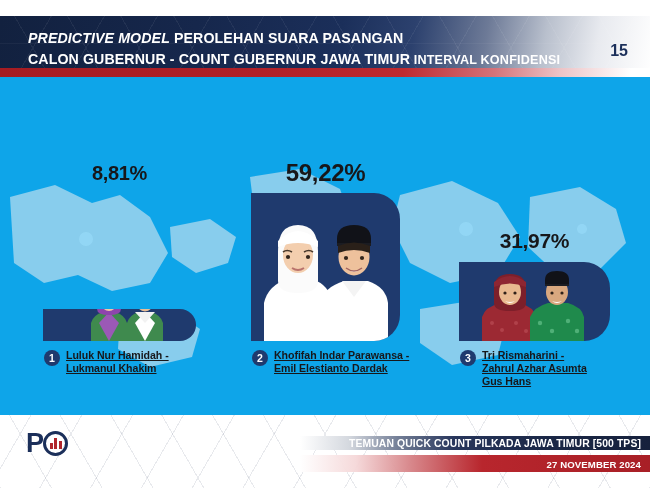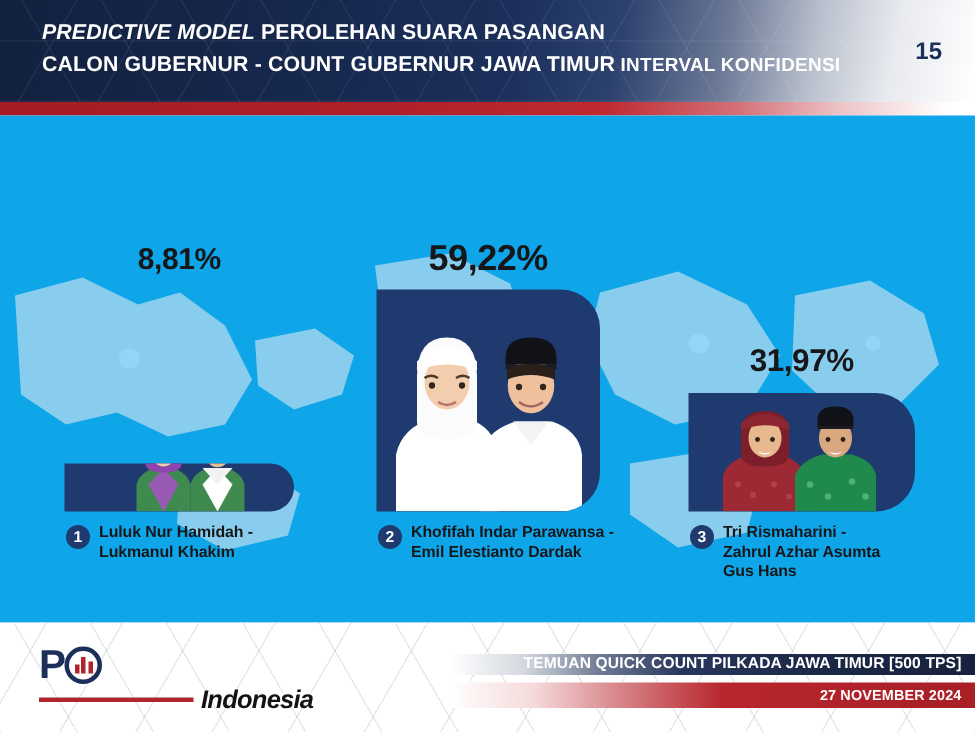--- a/index.html
+++ b/index.html
@@ -7,21 +7,21 @@
   body {
     font-family:"Liberation Sans", sans-serif;
     background:#ffffff;
     overflow:hidden;
     position:relative;
   }
   .slide { position:relative; width:650px; height:488px; background:#fff; overflow:hidden; }
 
   
   .header {
-    position:absolute; left:0; top:0; width:650px; height:68px;
+    position:absolute; left:0; top:16px; width:650px; height:68px;
     background:linear-gradient(100deg,
        #12213f 0%, #16274c 30%, #1b2f5a 52%, #2c416e 63%,
        #6d7a97 74%, #b9c0cd 83%, #e8eaef 91%, #ffffff 100%);
     overflow:hidden;
   }
   .hexpat {
     position:absolute; inset:0;
     background-image:
       repeating-linear-gradient(60deg, rgba(255,255,255,.07) 0 1px, transparent 1px 46px),
       repeating-linear-gradient(-60deg, rgba(255,255,255,.07) 0 1px, transparent 1px 46px),
@@ -68,21 +68,21 @@
   .bar-photo { position:absolute; bottom:0; }
 
   .cand-label { position:absolute; display:flex; align-items:flex-start; gap:6px; }
   .badge {
     flex:0 0 auto; width:16px; height:16px; border-radius:50%;
     background:#1f3a6e; color:#fff; font-size:10.5px; font-weight:bold;
     display:flex; align-items:center; justify-content:center; margin-top:1px;
   }
   .cand-name {
     color:#17171a; font-size:10.6px; font-weight:bold; line-height:13px;
-    white-space:pre-line; letter-spacing:-.05px;
+    white-space:pre-line; letter-spacing:-.05px;text-decoration:underline;
   }
 
   
   .footer { position:absolute; left:0; top:415px; width:650px; height:73px; overflow:hidden; }
   .footer-bg {
     position:absolute; inset:0;
     background:#ffffff;
     background-image:
       repeating-linear-gradient(60deg, rgba(30,45,80,.10) 0 1px, transparent 1px 44px),
       repeating-linear-gradient(-60deg, rgba(30,45,80,.10) 0 1px, transparent 1px 44px);
@@ -295,24 +295,20 @@
 
   <div class="logo">
     <div class="logo-row1">
       <span>P</span>
       <span class="logo-o">
           <i></i>
           <i></i>
           <i></i>
         </span>
     </div>
-    <div class="logo-row2">
-      <span class="logo-rule"></span>
-      <span class="logo-ind">Indonesia</span>
-    </div>
   </div>
 
   <div class="band-blue">
     <span>TEMUAN QUICK COUNT PILKADA JAWA TIMUR [500 TPS]</span>
   </div>
   <div class="band-red">
     <span>27 NOVEMBER 2024</span>
   </div>
 
 </div>

